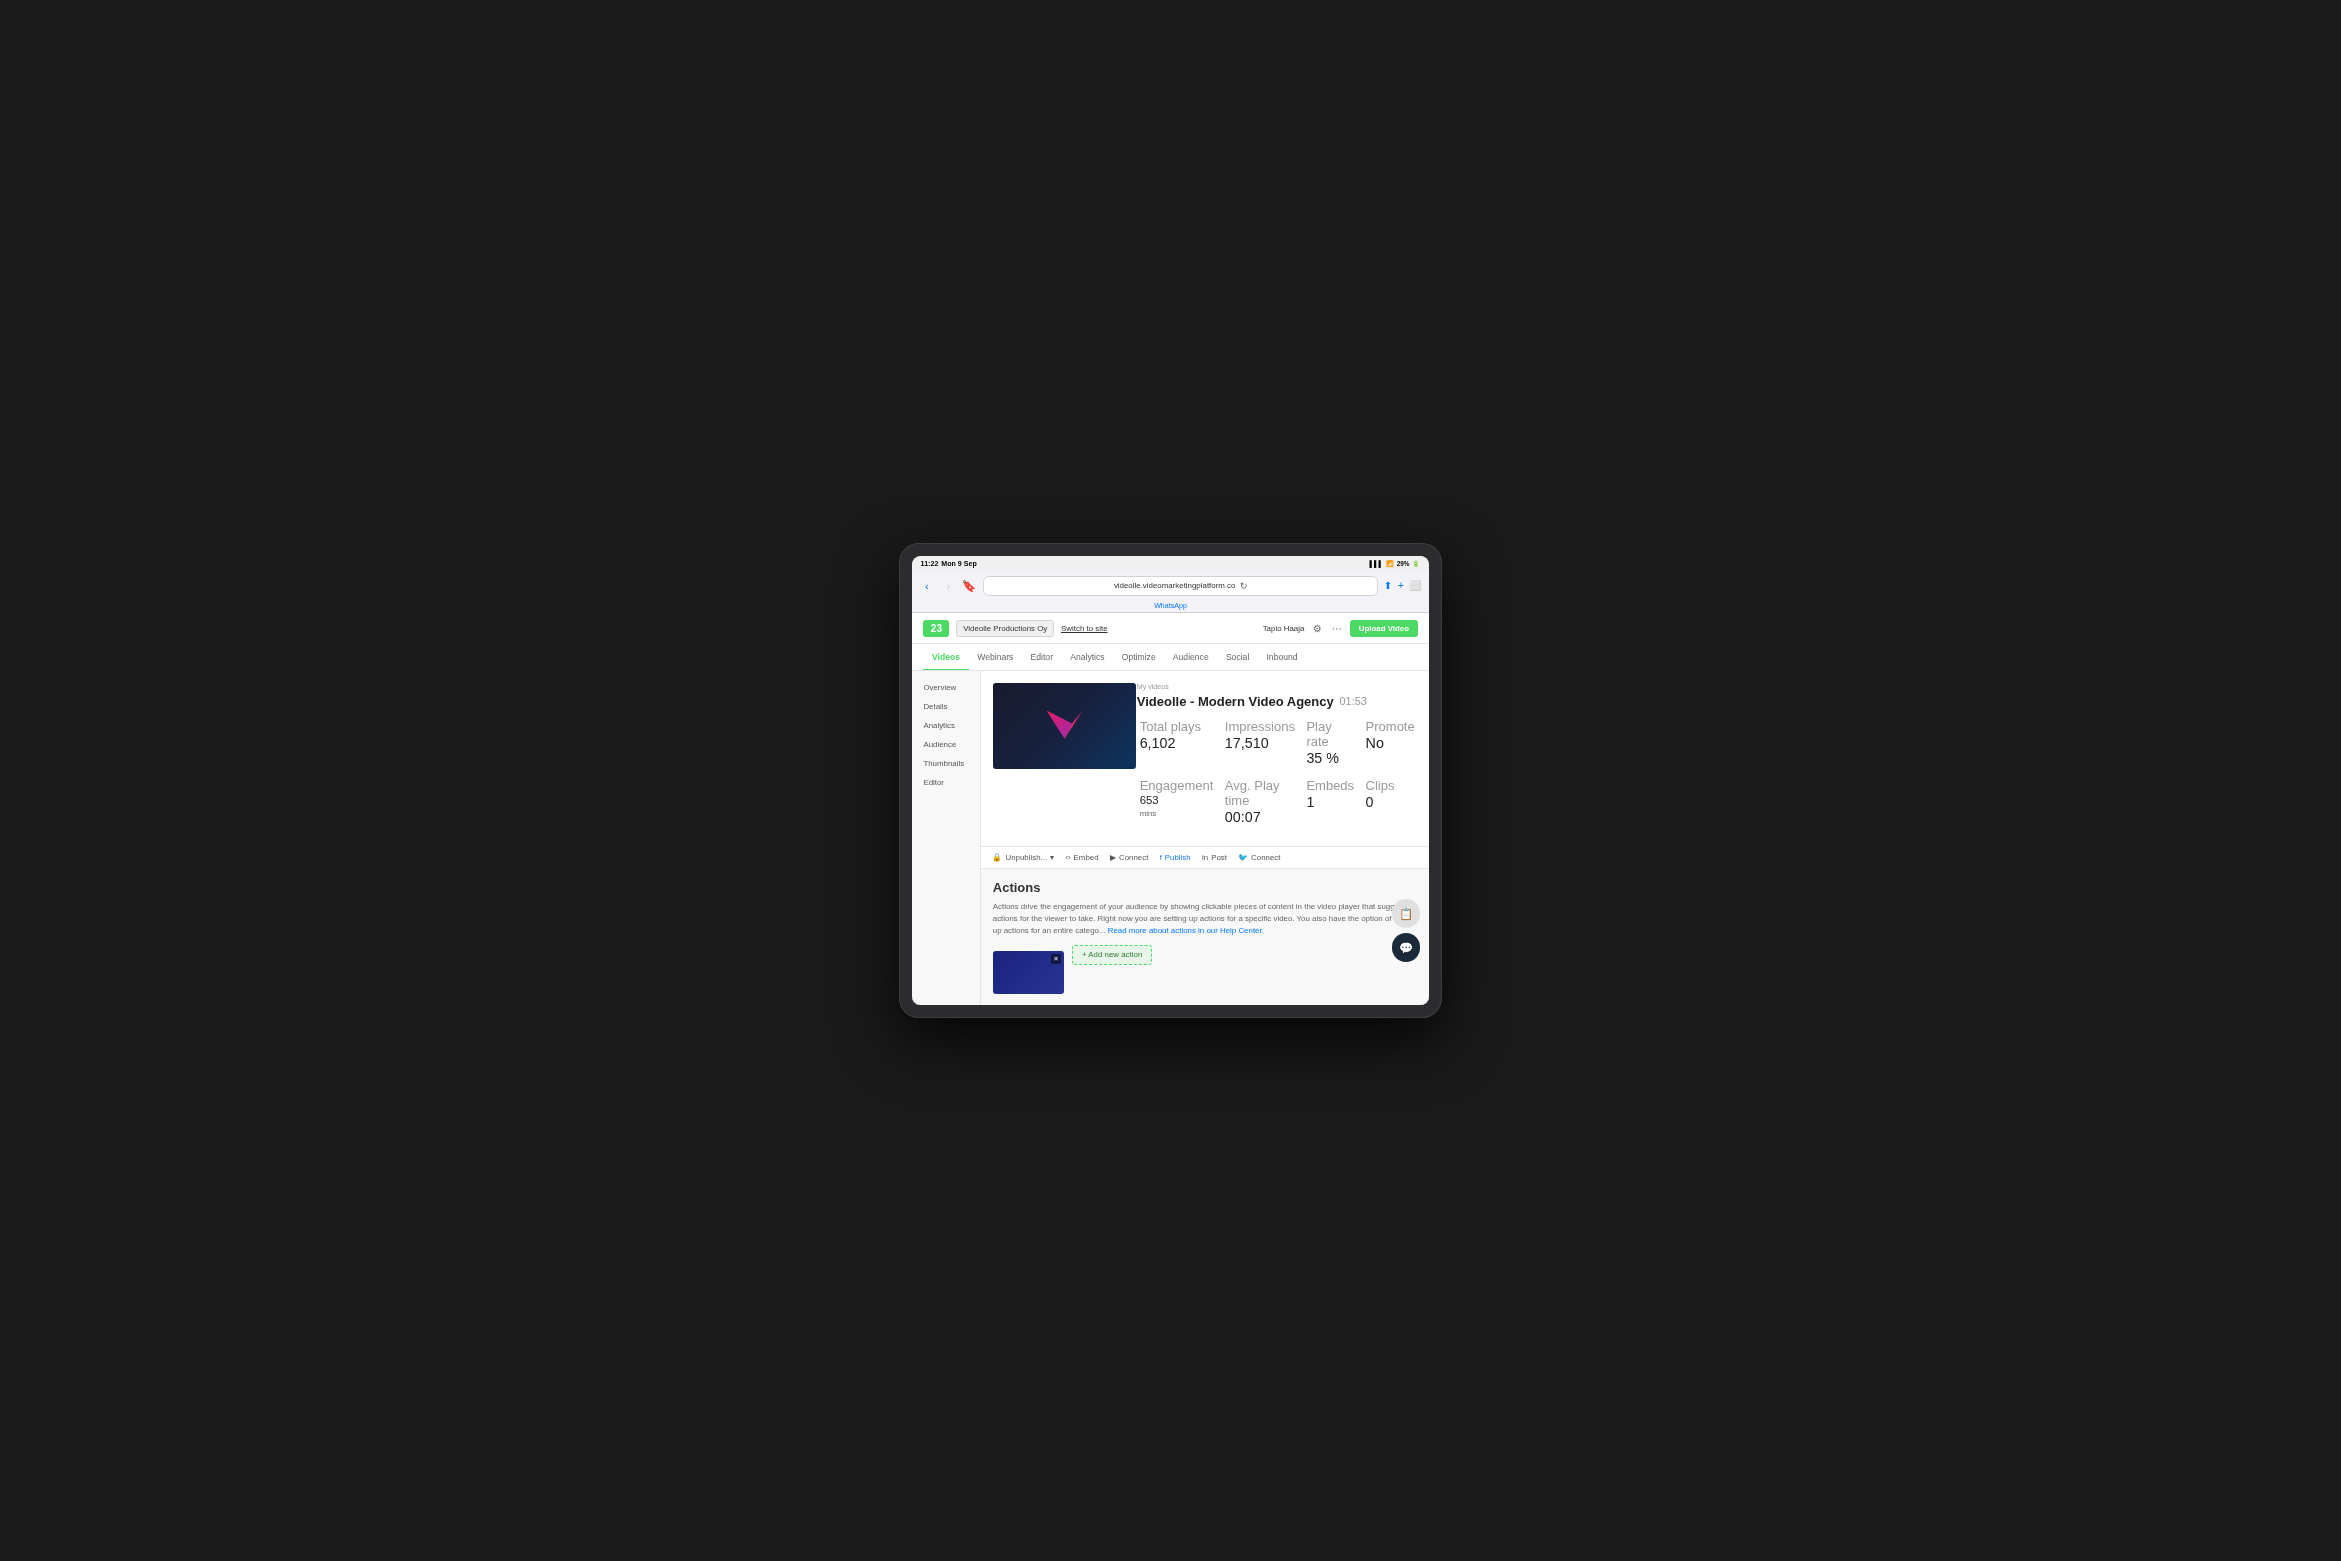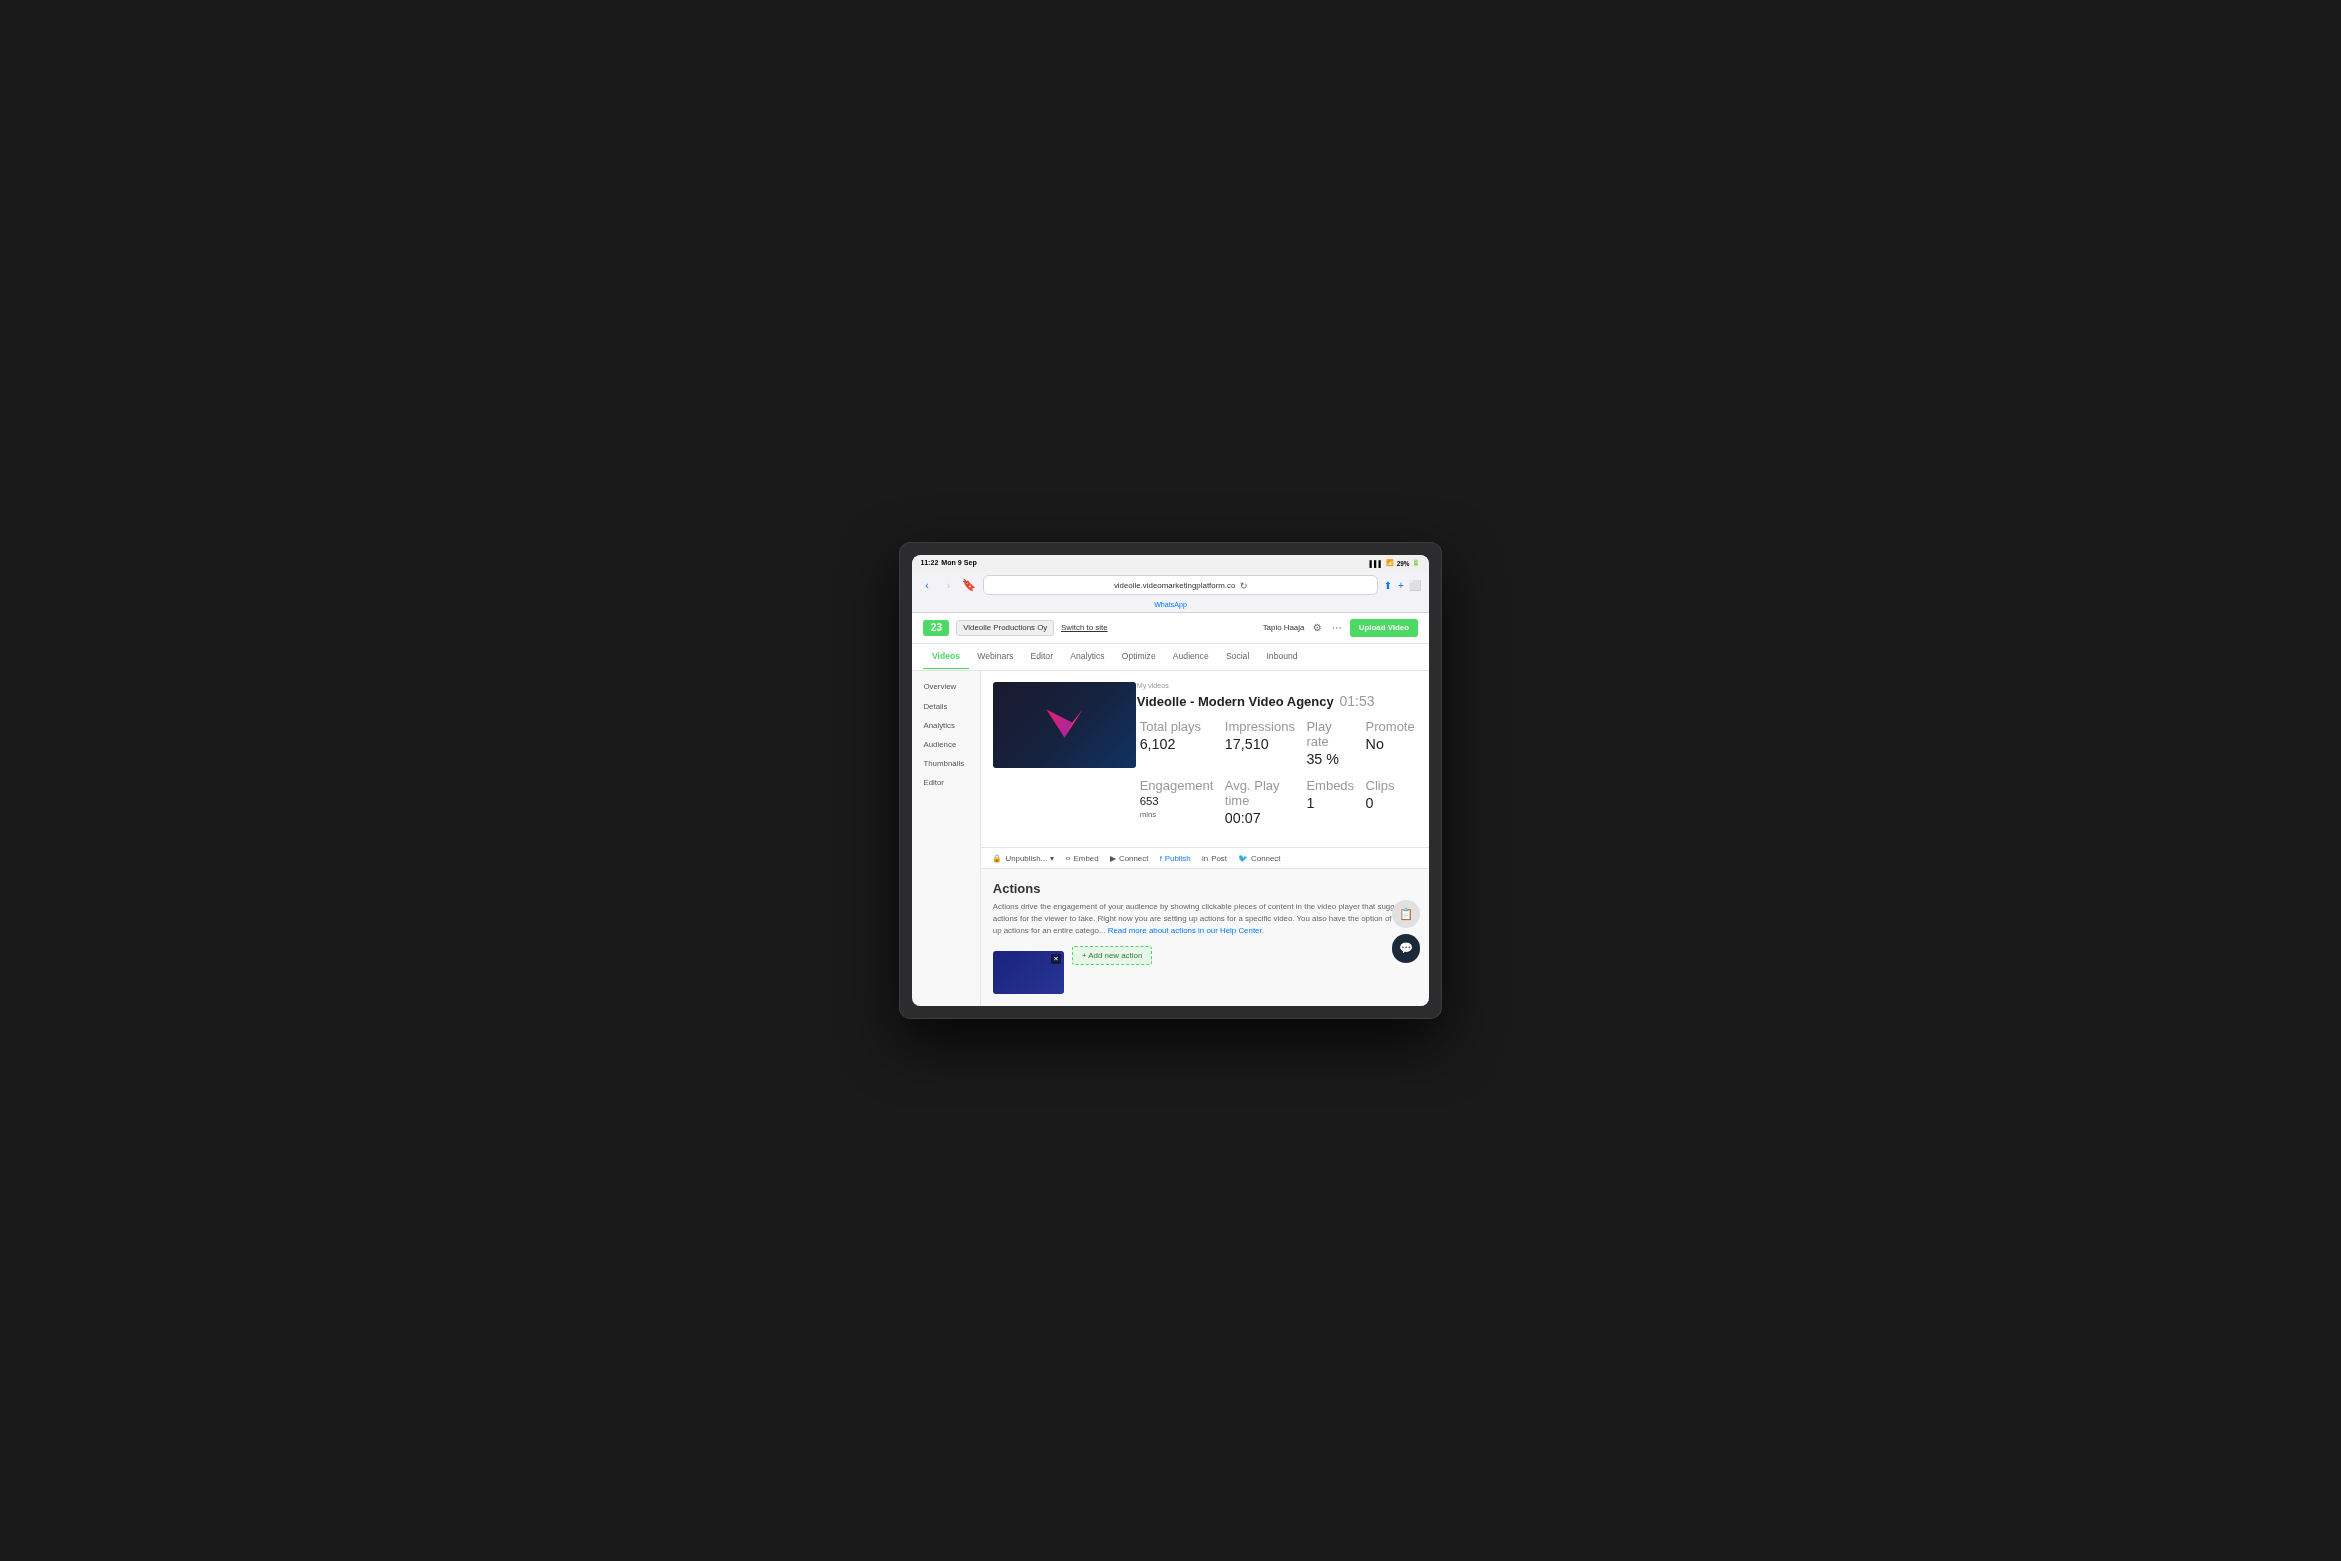--- a/index.html
+++ b/index.html
@@ -16,21 +16,21 @@
       position: relative;
       width: 100%;
       max-width: 1000px;
       display: flex;
       justify-content: center;
       align-items: center;
     }
 
     .tablet-outer {
       background: #2c2c2e;
-      border-radius: 12px;
+      border-radius: 20px;
       padding: 13px;
       box-shadow: 0 21.4px 57px rgba(0,0,0,0.8), inset 0 0 0 0.7px #444;
       position: relative;
       width: 543px;
     }
 
     .tablet-screen {
       background: #f0f0f0;
       border-radius: 8.6px;
       overflow: hidden;
@@ -250,21 +250,21 @@
       align-items: center;
       gap: 5.7px;
       margin-bottom: 7.1px;
     }
     .video-title {
       font-size: 13px;
       font-weight: 600;
       color: #222;
     }
     .video-duration {
-      font-size: 14px;
+      font-size: 11px;
       color: #999;
     }
 
     .stats-grid {
       display: grid;
       grid-template-columns: repeat(4, 1fr);
       gap: 5.7px;
       margin-bottom: 7.1px;
     }
     .stat-cell {

